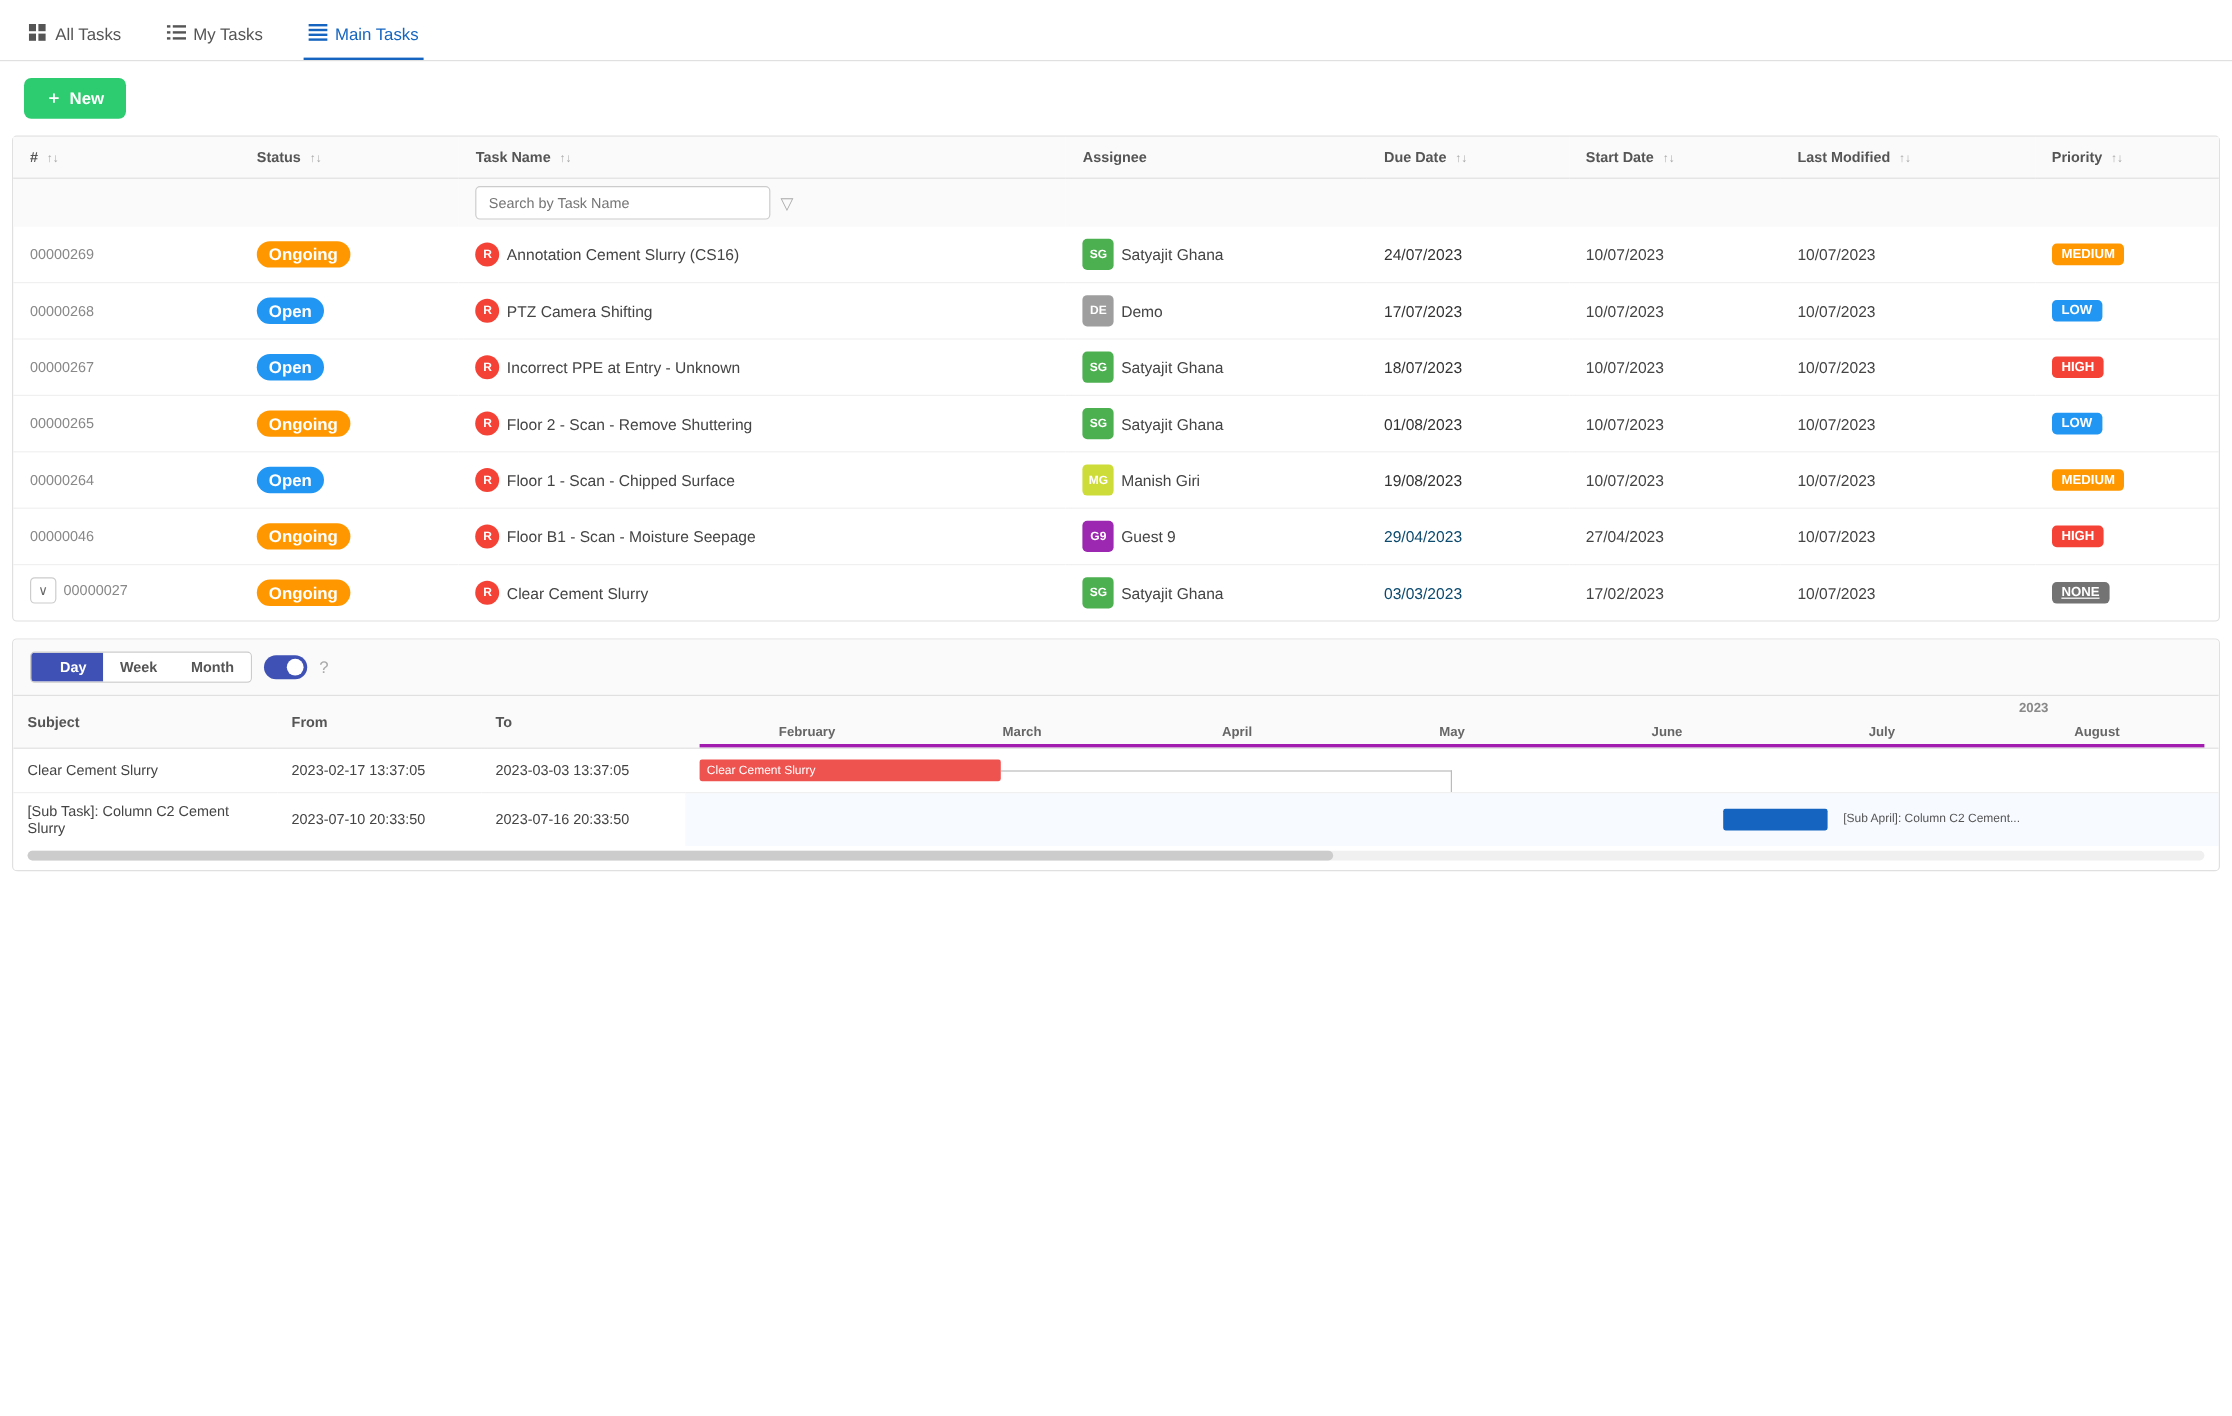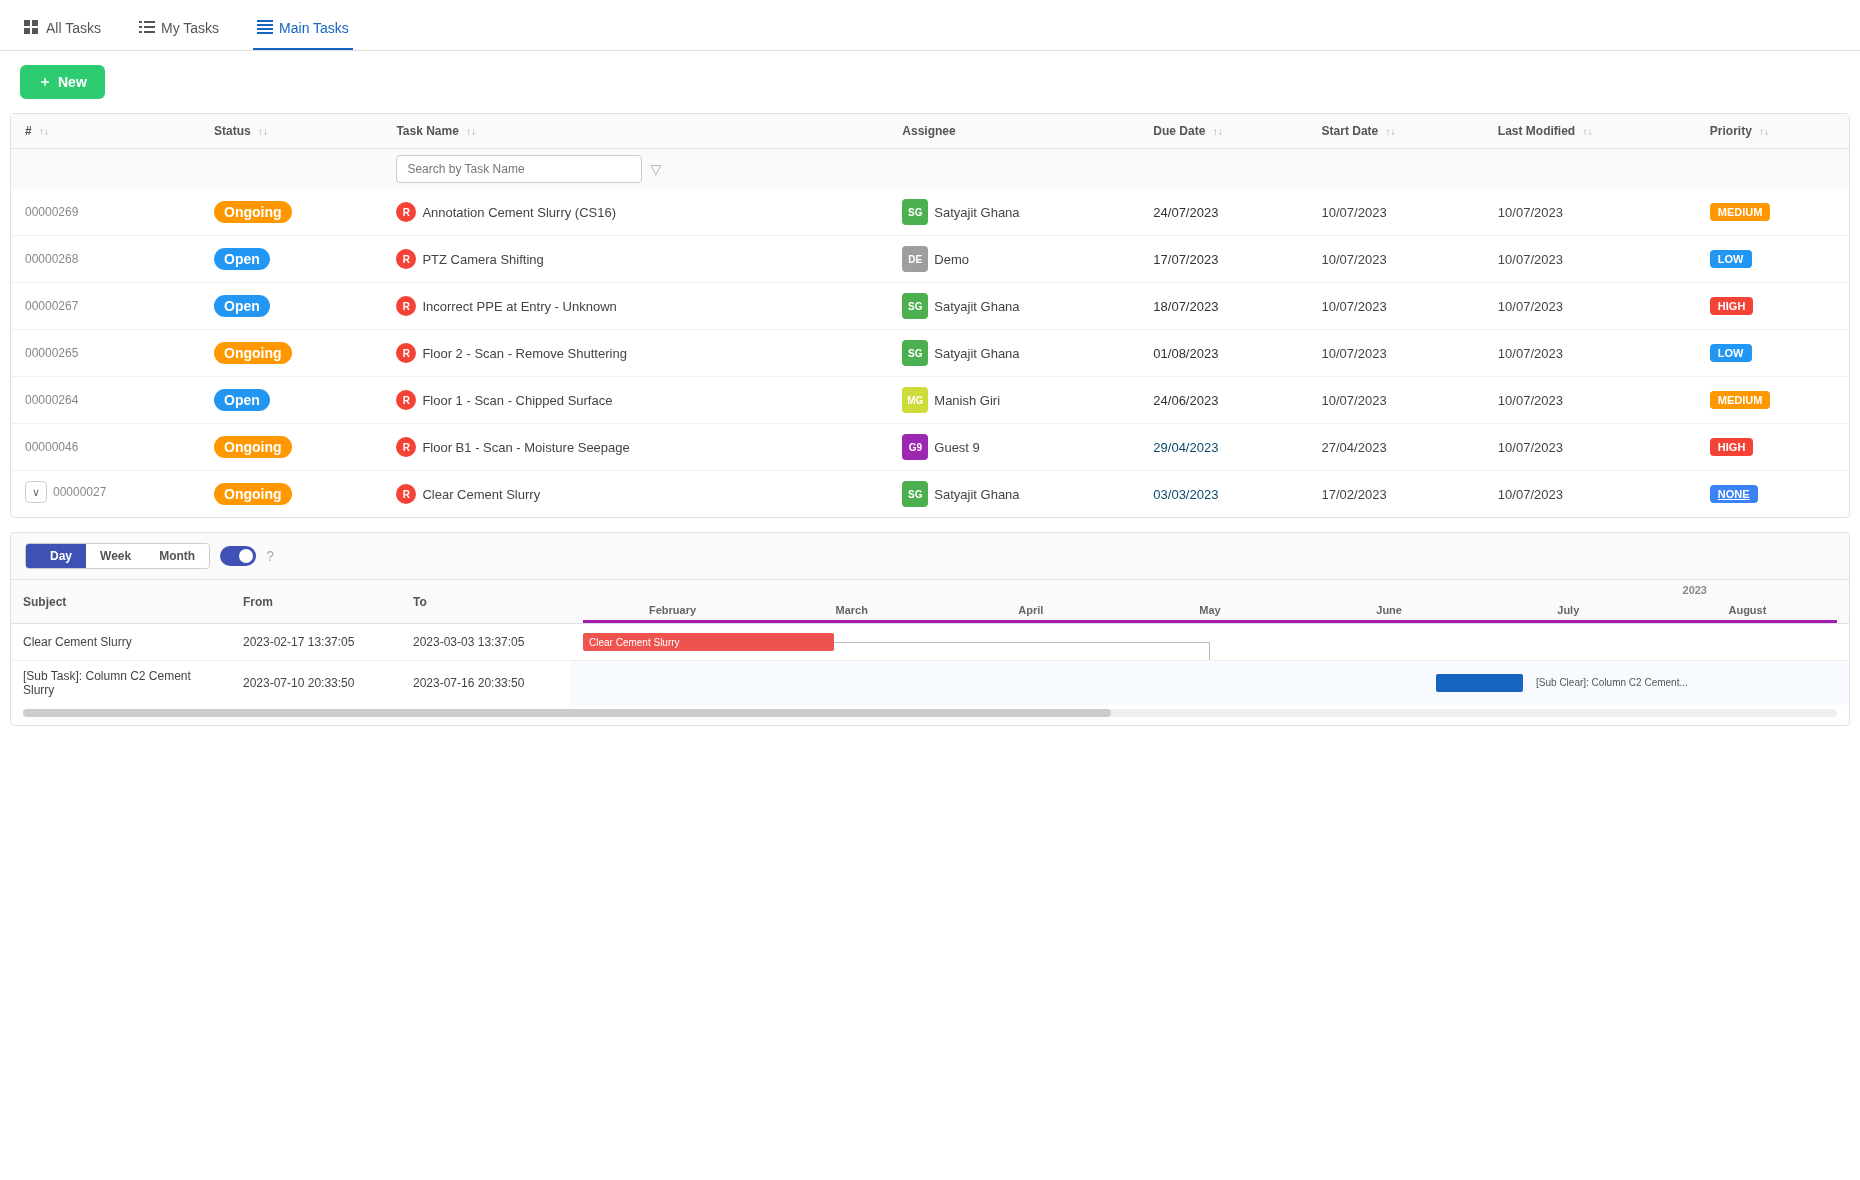--- a/index.html
+++ b/index.html
@@ -24,21 +24,21 @@
     .col-num { color: #888; font-size: 12px; }
 
     .badge { display: inline-block; padding: 3px 10px; border-radius: 20px; font-size: 14px; font-weight: 600; }
     .badge-ongoing { background: #ff9800; color: #fff; }
     .badge-open { background: #2196f3; color: #fff; }
 
     .priority-badge { display: inline-block; padding: 3px 8px; border-radius: 4px; font-size: 11px; font-weight: 700; }
     .priority-medium { background: #ff9800; color: #fff; }
     .priority-low { background: #2196f3; color: #fff; }
     .priority-high { background: #f44336; color: #fff; }
-    .priority-none { background: #3b82f6; color: #fff; text-decoration: underline; }
+    .priority-none { background: #737373; color: #fff; text-decoration: underline; }
 
     .task-icon { width: 20px; height: 20px; border-radius: 50%; background: #f44336; display: inline-flex; align-items: center; justify-content: center; color: #fff; font-size: 10px; font-weight: 700; margin-right: 6px; flex-shrink: 0; }
 
     .assignee-avatar { width: 26px; height: 26px; border-radius: 4px; display: inline-flex; align-items: center; justify-content: center; color: #fff; font-size: 10px; font-weight: 700; margin-right: 6px; flex-shrink: 0; }
     .avatar-sg { background: #4caf50; }
     .avatar-de { background: #9e9e9e; }
     .avatar-mg { background: #cddc39; }
     .avatar-g9 { background: #9c27b0; }
 
     .assignee-cell { display: flex; align-items: center; }
@@ -255,21 +255,21 @@
         <span class="task-icon">R</span>
         <span>Floor 1 - Scan - Chipped Surface</span>
       </div>
     </td>
     <td>
       <div class="assignee-cell">
         <span class="assignee-avatar avatar-mg">MG</span>
         <span>Manish Giri</span>
       </div>
     </td>
-    <td class="due-date-normal">24/06/2023</td>
+    <td class="due-date-normal">19/08/2023</td>
     <td>10/07/2023</td>
     <td>10/07/2023</td>
     <td><span class="priority-badge priority-medium">MEDIUM</span></td>
   </tr>
         <tr>
     <td class="col-num">00000046</td>
     <td><span class="badge badge-ongoing">Ongoing</span></td>
     <td>
       <div class="task-name-cell">
         <span class="task-icon">R</span>
@@ -378,21 +378,21 @@
     </div>
   </td>
 </tr>
           <tr>
   <td>[Sub Task]: Column C2 Cement Slurry</td>
   <td>2023-07-10 20:33:50</td>
   <td>2023-07-16 20:33:50</td>
   <td style="position:relative; padding:0 12px; background: rgba(200,220,255,0.15);">
     <div style="position:relative; height:36px;">
       <div style="position:absolute; left:68%; width:7%; height:18px; top:9px; background:#1565c0; border-radius:2px;"></div>
-      <span style="position:absolute; left:76%; top:12px; font-size:10px; color:#555; white-space:nowrap;">[Sub Clear]: Column C2 Cement...</span>
+      <span style="position:absolute; left:76%; top:12px; font-size:10px; color:#555; white-space:nowrap;">[Sub April]: Column C2 Cement...</span>
     </div>
   </td>
 </tr>
         </tbody>
     </table>
     <div class="scrollbar-hint">
       <div class="scrollbar-thumb"></div>
     </div>
   </div>
 </div>

